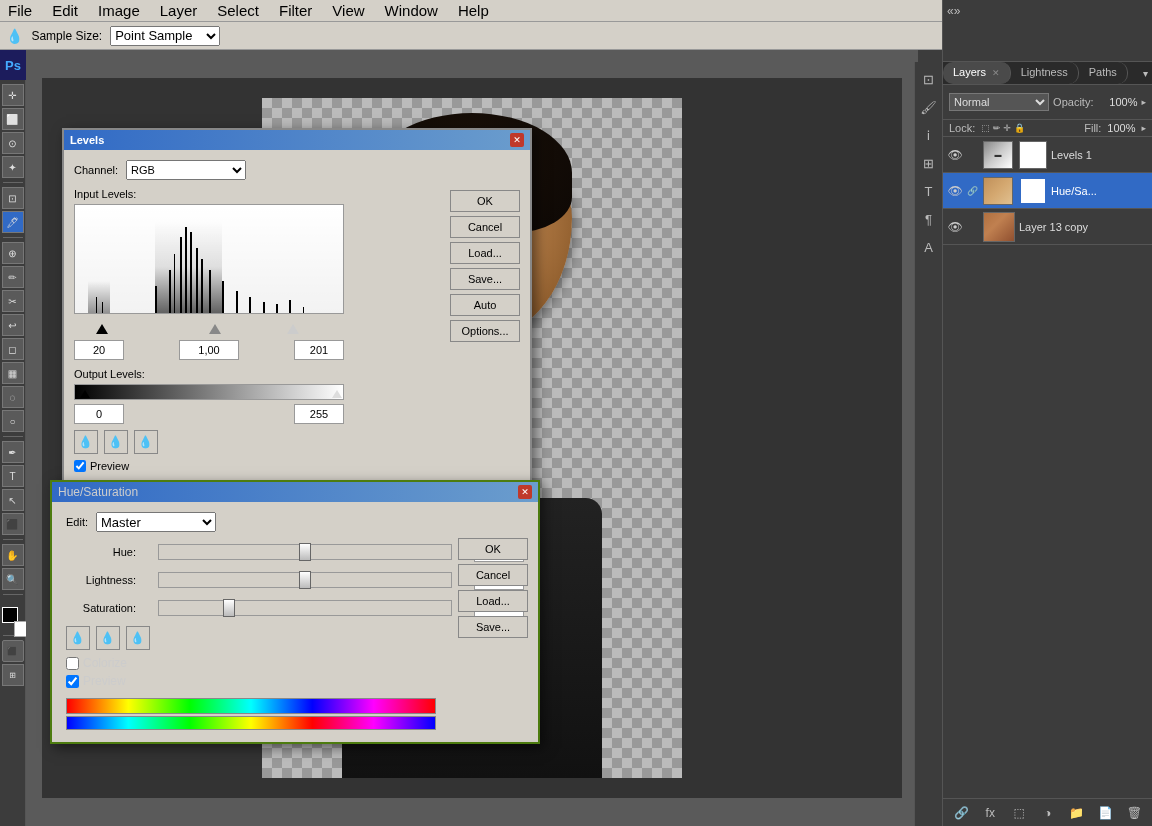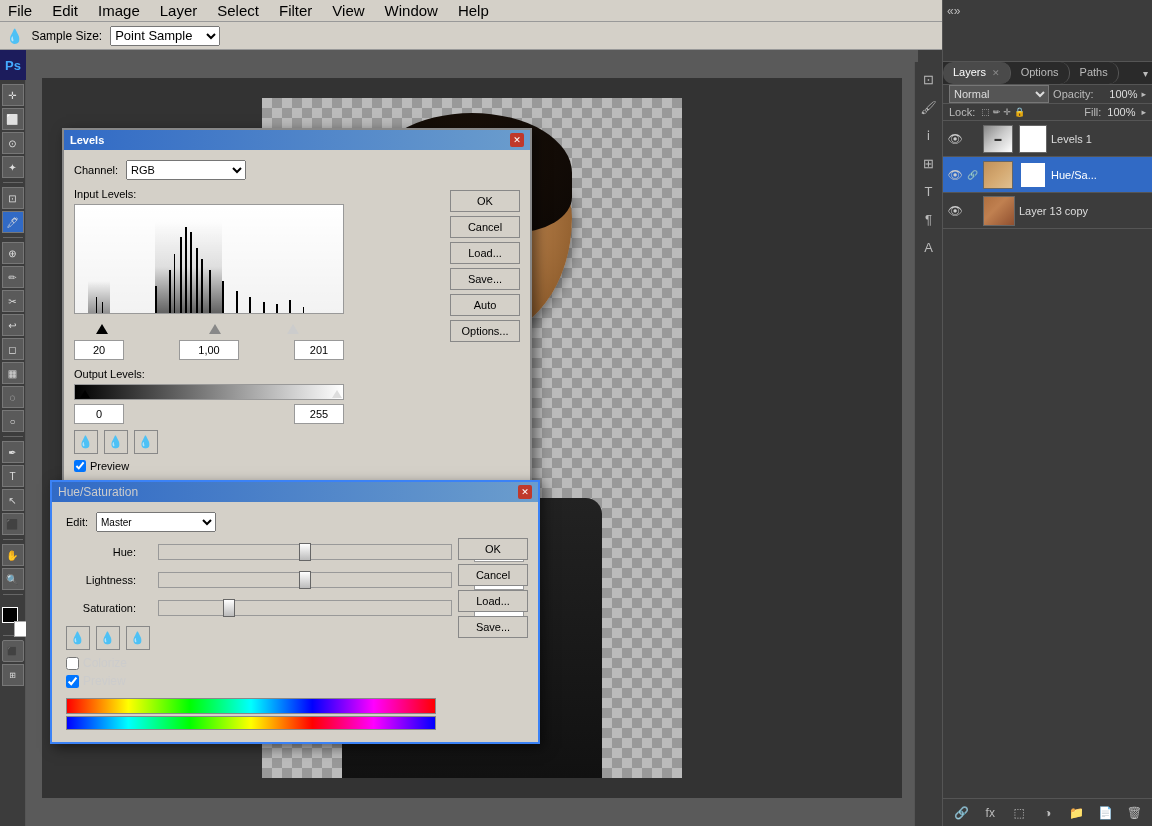--- a/index.html
+++ b/index.html
@@ -37,21 +37,21 @@
     .figure-collar { position: absolute; bottom: 300px; left: 50%; transform: translateX(-50%); width: 60px; height: 80px; background: #fff; border-radius: 4px; }
 
     
     #right-panel { position: absolute; right: 0; top: 0; width: 210px; height: 826px; background: #3c3c3c; border-left: 1px solid #555; }
     #panel-top-bar { height: 62px; background: #3c3c3c; border-bottom: 1px solid #555; display: flex; align-items: center; justify-content: flex-end; padding: 0 8px; }
     #panel-tabs { display: flex; background: #2a2a2a; border-bottom: 1px solid #555; }
     .panel-tab { padding: 4px 10px; font-size: 11px; cursor: pointer; border-right: 1px solid #555; color: #bbb; border-radius: 10px; }
     .panel-tab.active { background: #4a4a4a; color: #fff; }
     .panel-tab-close { font-size: 9px; margin-left: 3px; color: #888; }
 
-    #panel-controls { padding: 0 6px; background: #3c3c3c; border-bottom: 1px solid #555; display: flex; align-items: center; gap: 4px; font-size: 11px; }
+    #panel-controls { padding: 8px 6px; background: #3c3c3c; border-bottom: 1px solid #555; display: flex; align-items: center; gap: 4px; font-size: 11px; }
     #panel-controls select { font-size: 11px; height: 18px; background: #555; color: #ddd; border: 1px solid #777; flex: 1; }
     .opacity-label { color: #bbb; font-size: 11px; }
     .opacity-val { color: #ddd; font-size: 11px; width: 40px; text-align: right; }
 
     #panel-lock-row { padding: 2px 6px; background: #3c3c3c; border-bottom: 1px solid #555; display: flex; align-items: center; gap: 6px; font-size: 11px; color: #bbb; }
     .lock-icons { display: flex; gap: 3px; }
     .lock-icon-btn { font-size: 9px; color: #bbb; cursor: pointer; }
     .fill-label { margin-left: auto; color: #bbb; font-size: 11px; }
     .fill-val { color: #ddd; font-size: 11px; }
 
@@ -92,26 +92,26 @@
     .dialog-buttons { position: absolute; right: 10px; top: 40px; display: flex; flex-direction: column; gap: 4px; }
     .dlg-btn { width: 70px; height: 22px; background: #d4d0c8; border: 1px solid #888; font-size: 11px; cursor: pointer; text-align: center; display: flex; align-items: center; justify-content: center; }
     .dlg-btn.primary { background: #d4d0c8; font-weight: normal; }
     .eyedropper-row { display: flex; gap: 6px; margin-top: 6px; }
     .eye-btn { width: 24px; height: 24px; background: #d4d0c8; border: 1px solid #888; display: flex; align-items: center; justify-content: center; font-size: 14px; cursor: pointer; }
     .preview-row { display: flex; align-items: center; gap: 4px; margin-top: 6px; }
     .preview-row input[type=checkbox] { width: 12px; height: 12px; }
     .preview-row label { font-size: 11px; color: #000; }
 
     
-    #huesat-dialog { position: absolute; left: 50px; top: 480px; width: 490px; background: #d4d0c8; border: 2px solid #3b82f6; box-shadow: 4px 4px 12px rgba(0,0,0,0.5); z-index: 101; }
+    #huesat-dialog { position: absolute; left: 50px; top: 480px; width: 490px; background: #d4d0c8; border: 2px solid #4d7c0f; box-shadow: 4px 4px 12px rgba(0,0,0,0.5); z-index: 101; }
     #huesat-titlebar { background: linear-gradient(to right, #316ac5, #6b9dcd); height: 20px; display: flex; align-items: center; padding: 0 6px; justify-content: space-between; }
     .huesat-body { padding: 10px 14px; }
     .edit-row { display: flex; align-items: center; gap: 8px; margin-bottom: 10px; }
     .edit-label { font-size: 11px; color: #000; }
-    .edit-select { font-size: 10px; height: 20px; width: 120px; }
+    .edit-select { font-size: 13px; height: 20px; width: 120px; }
     .slider-row { display: flex; align-items: center; margin-bottom: 8px; gap: 22px; }
     .slider-label { font-size: 11px; color: #000; width: 70px; text-align: right; }
     .slider-track { flex: 1; height: 16px; background: #d4d0c8; border: 1px solid #999; position: relative; }
     .slider-thumb { position: absolute; top: 50%; transform: translateY(-50%); width: 12px; height: 18px; background: linear-gradient(to bottom, #fff, #bbb); border: 1px solid #666; cursor: pointer; }
     .slider-input { width: 50px; height: 20px; border: 1px solid #999; background: #fff; font-size: 11px; text-align: center; }
     .huesat-btns { position: absolute; right: 10px; top: 36px; display: flex; flex-direction: column; gap: 4px; }
     .huesat-eyedrop { display: flex; gap: 6px; margin-top: 4px; }
     .hue-preview-row { display: flex; align-items: center; gap: 4px; margin-top: 4px; }
     .colorize-row { display: flex; align-items: center; gap: 4px; }
     .color-bars { margin-top: 10px; }
@@ -220,21 +220,21 @@
   <div id="panel-top-bar">
     <div style="position:absolute; left:4px; top:4px; color:#bbb; font-size:12px;">«»</div>
   </div>
 
   <div id="panel-tabs">
     <div class="panel-tab active">
       <span>Layers</span>
       <span class="panel-tab-close">✕</span>
     </div>
     <div class="panel-tab">
-      <span>Options</span>
+      <span>Lightness</span>
     </div>
     <div class="panel-tab">
       <span>Paths</span>
     </div>
     <div style="margin-left:auto; padding: 4px 4px;">
       <span style="font-size:10px; color:#bbb;">▾</span>
     </div>
   </div>
 
   <div id="panel-controls">

